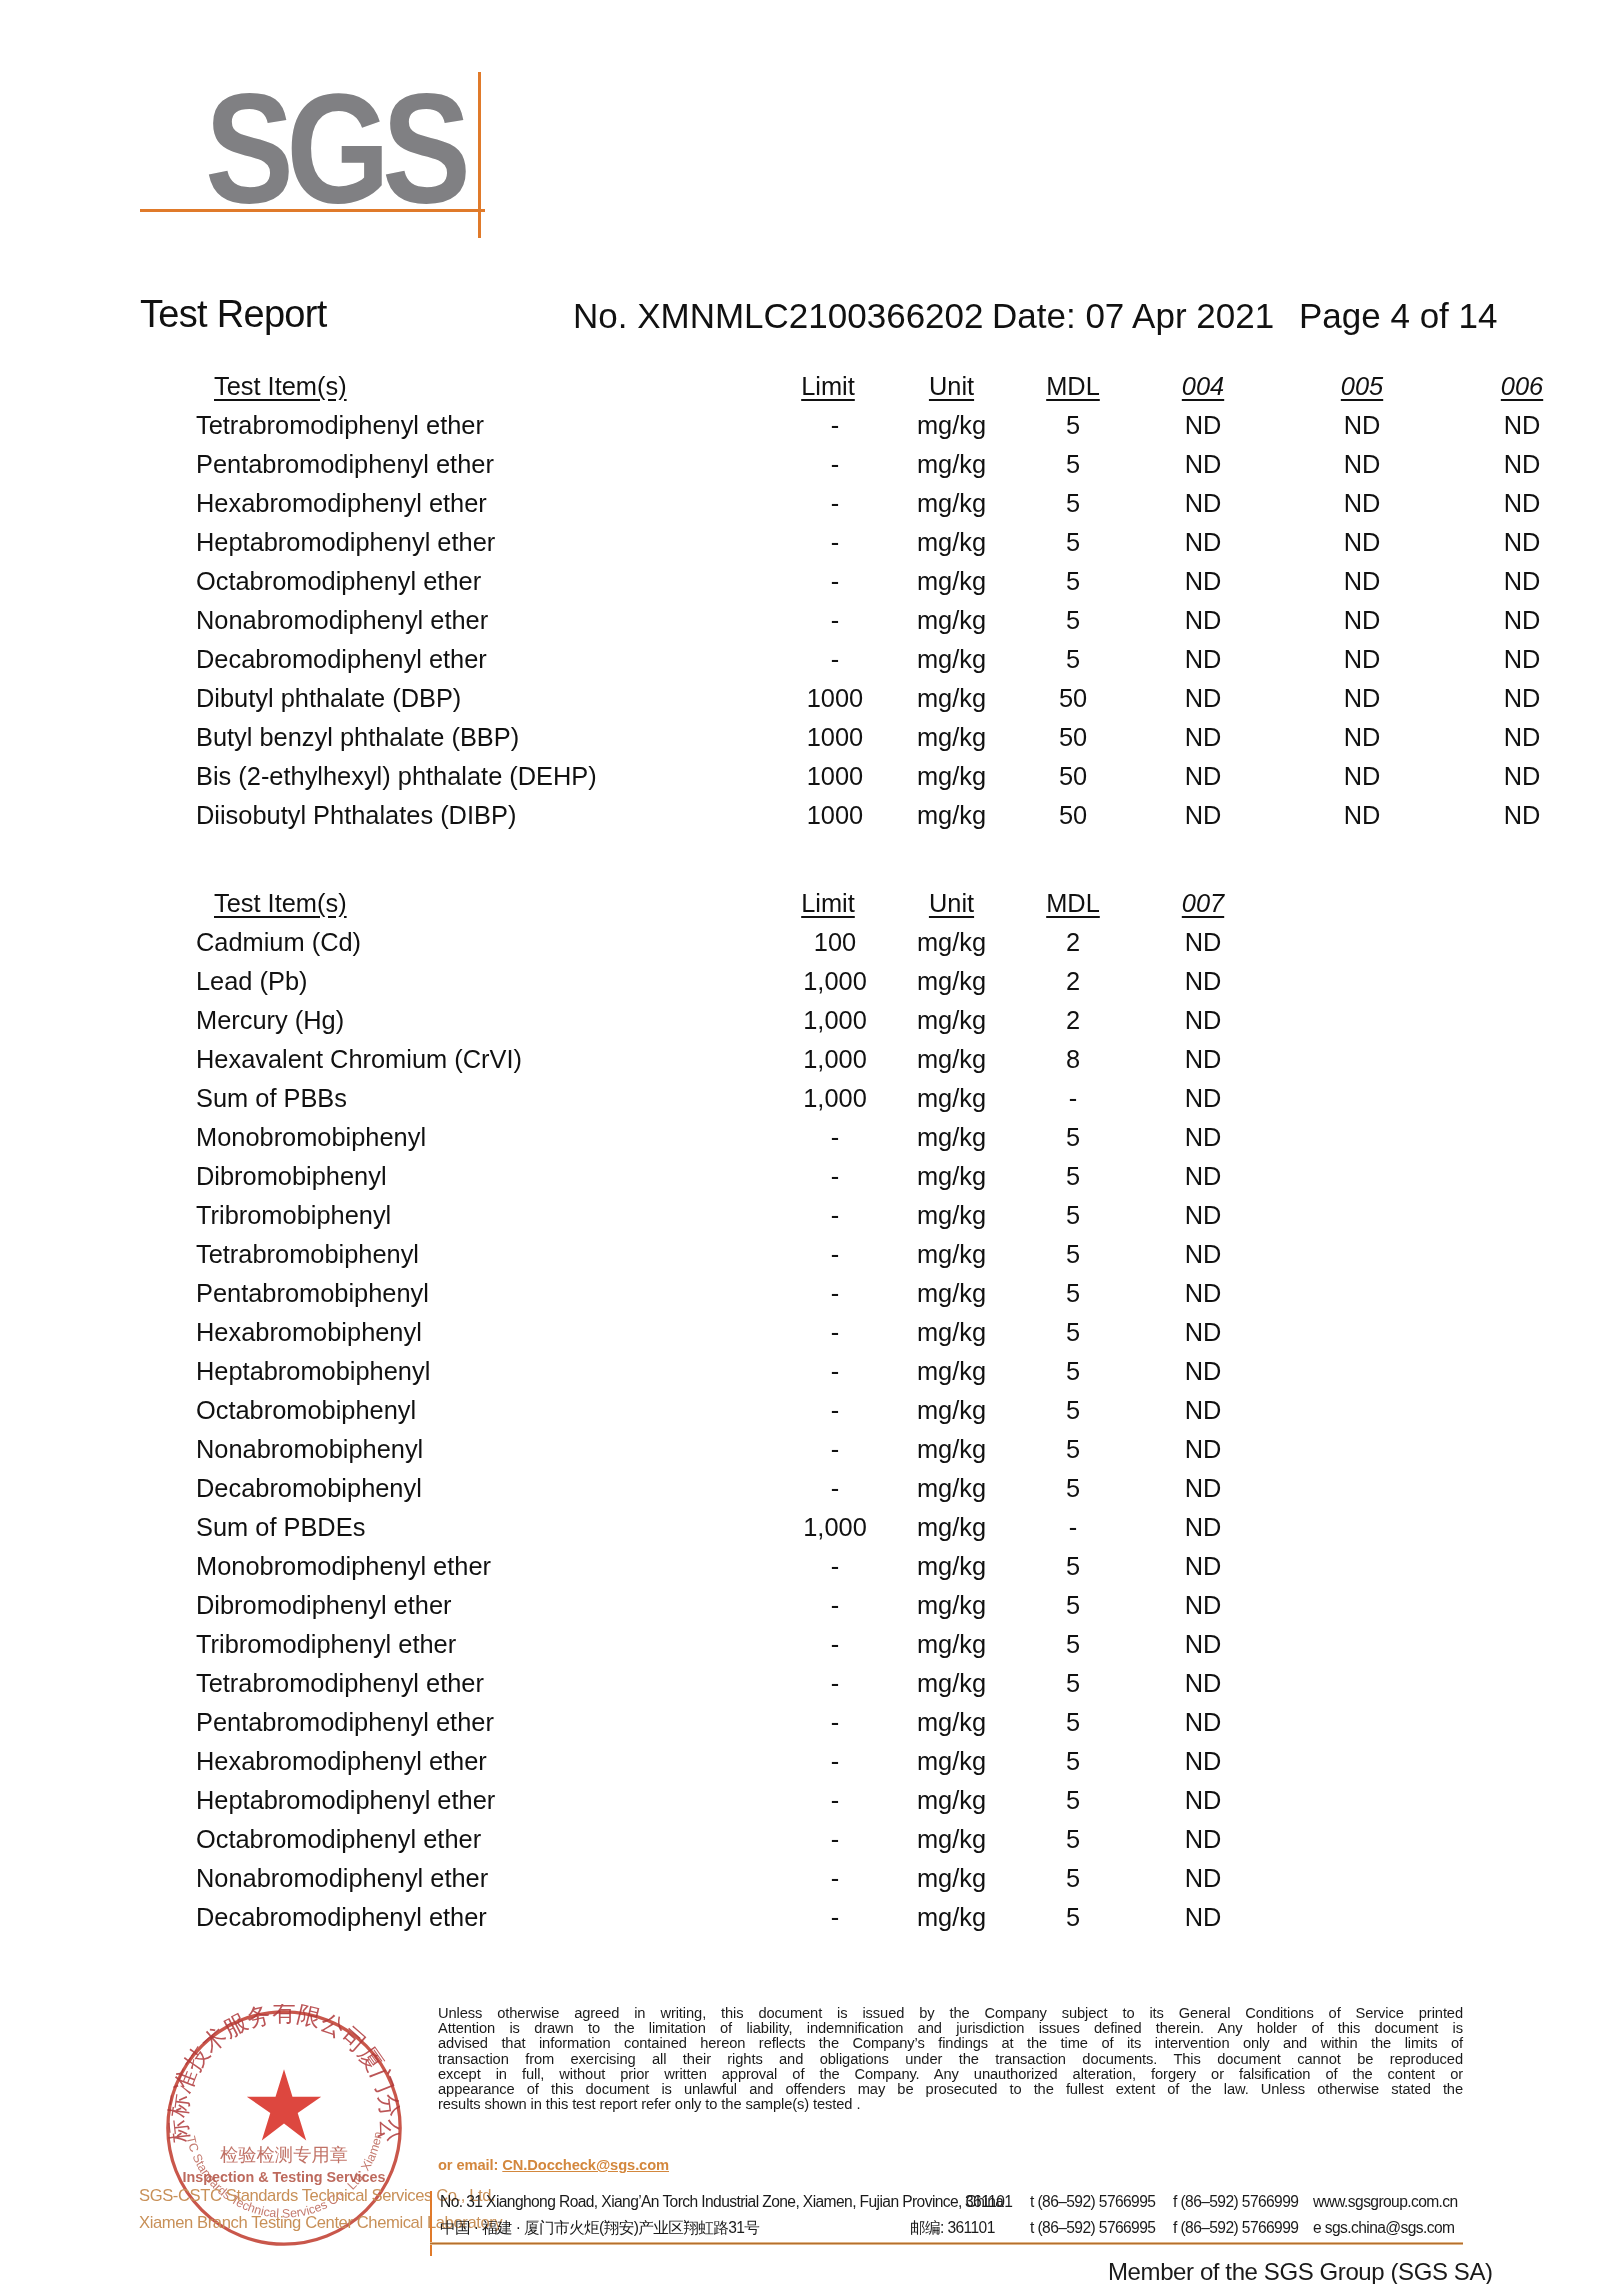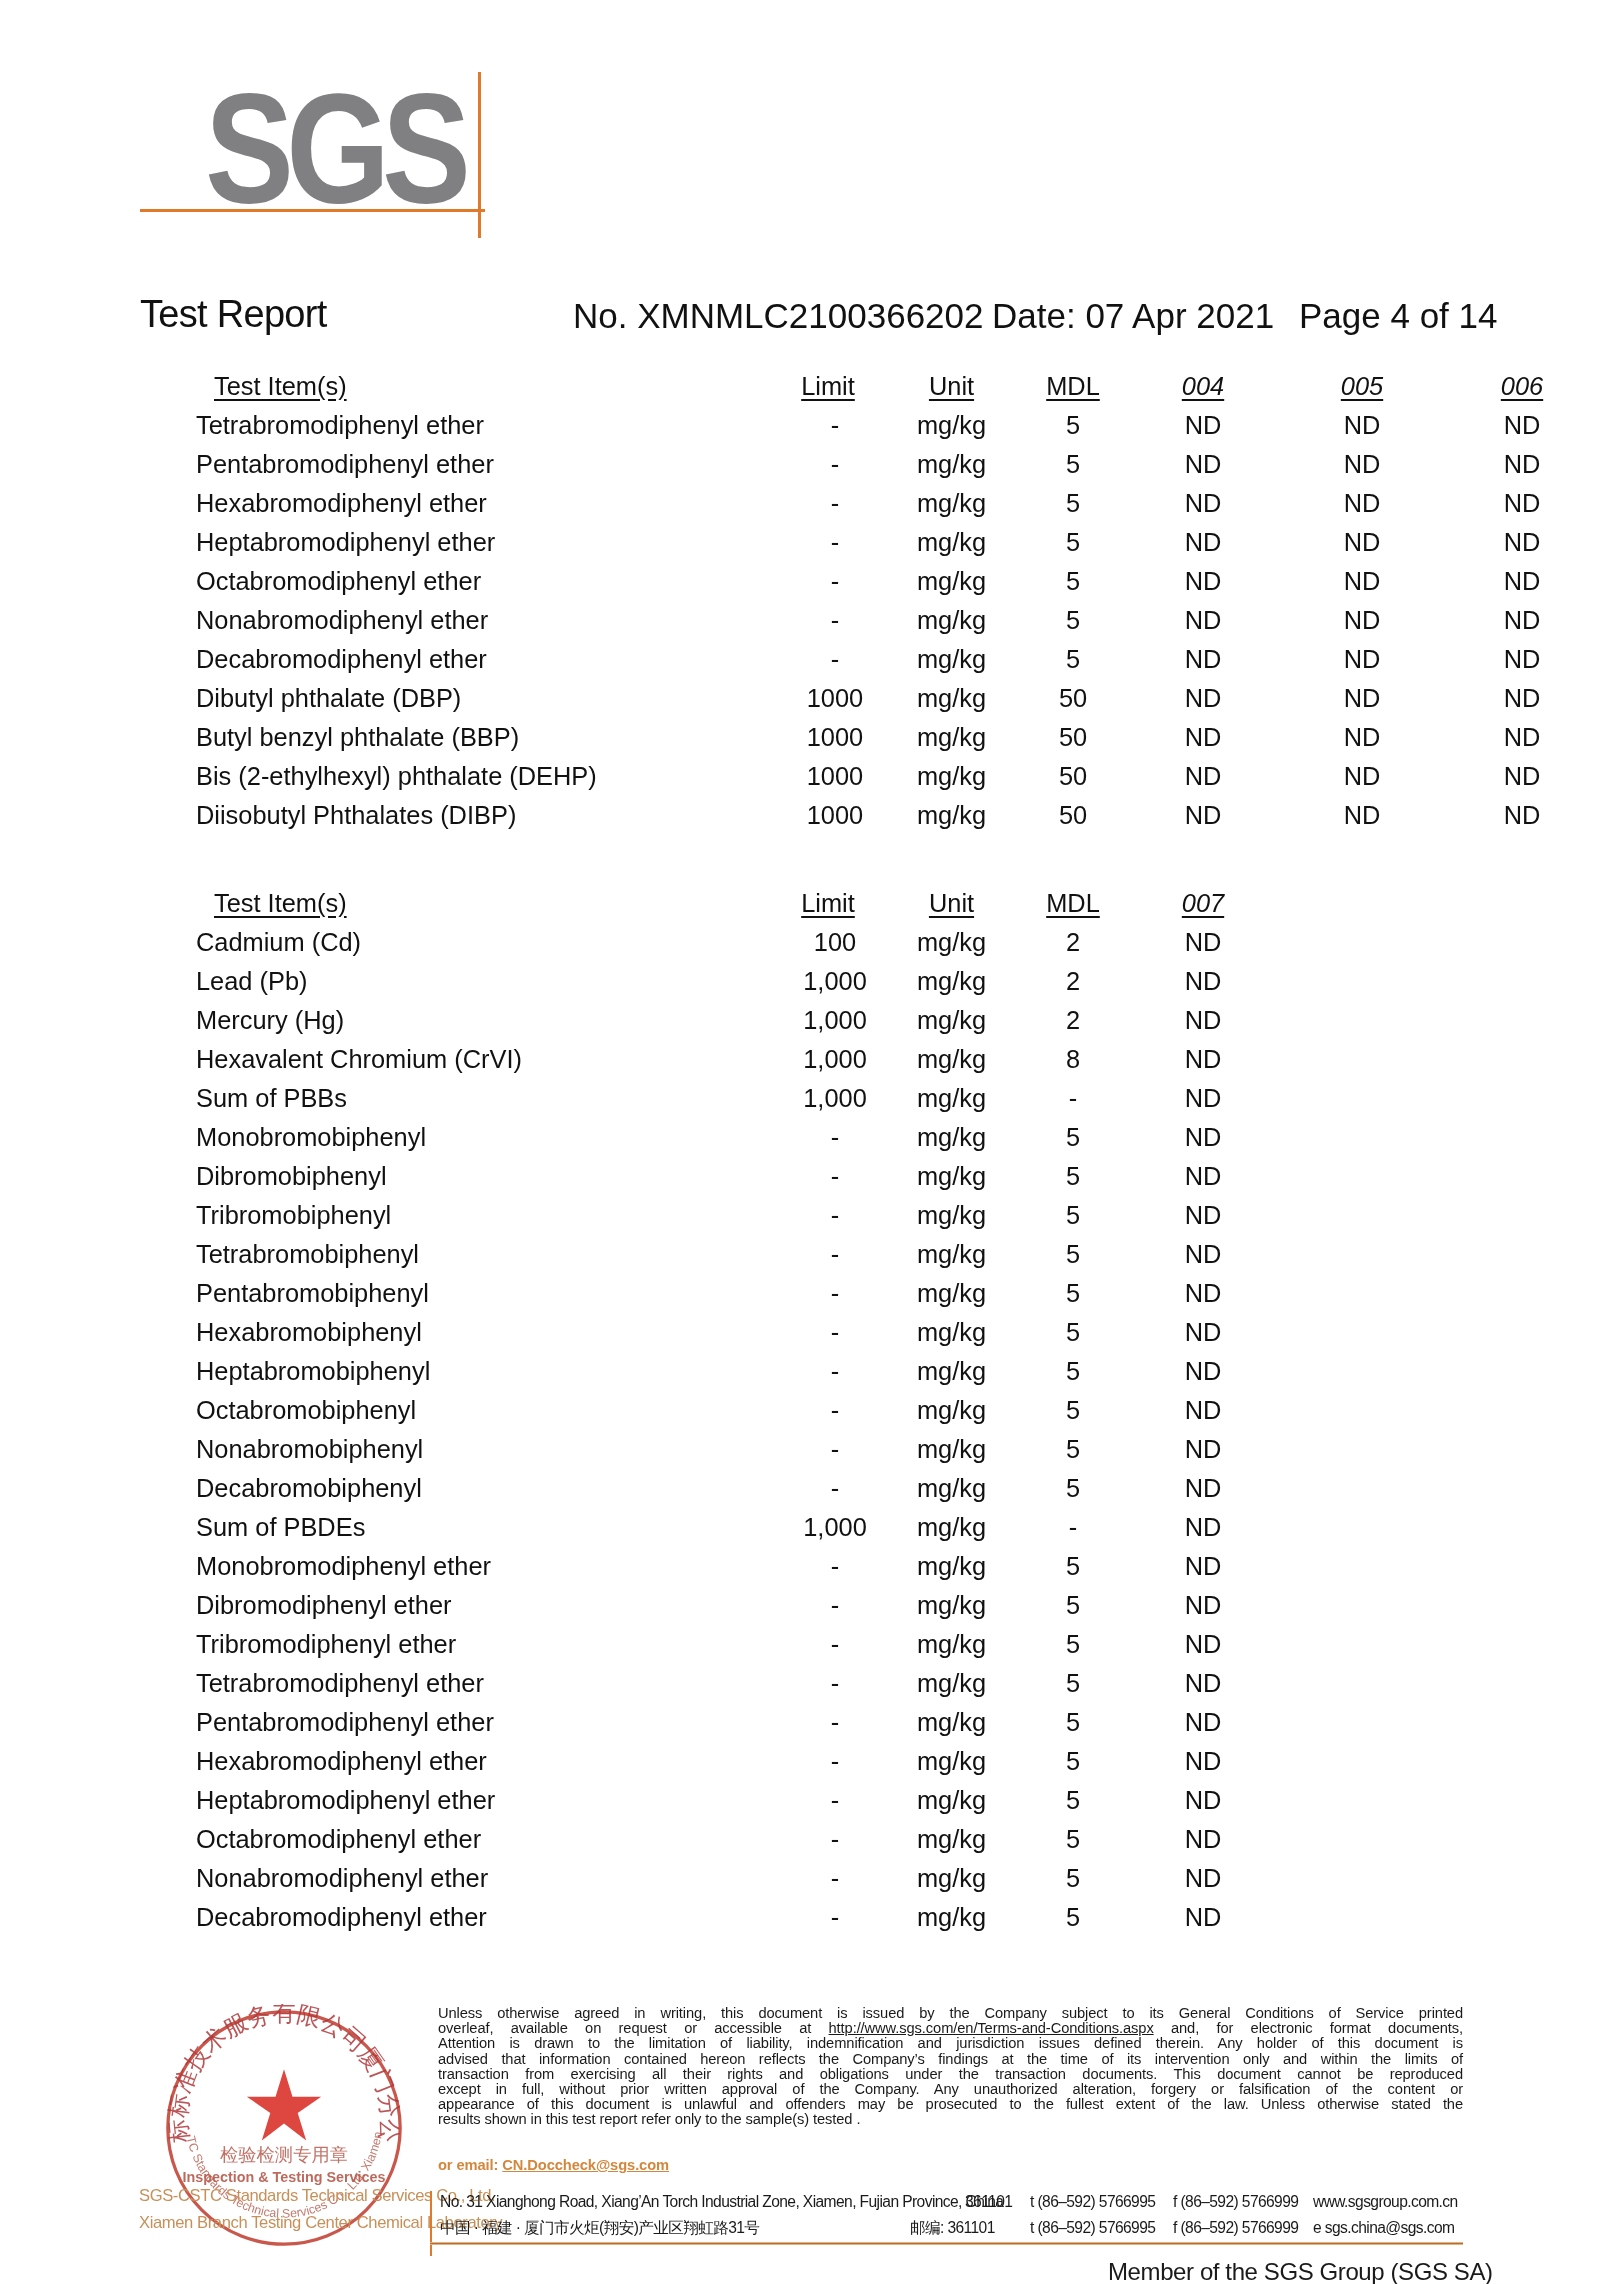--- a/index.html
+++ b/index.html
@@ -404,21 +404,20 @@
     <textPath href="#ring-bottom" startOffset="50%" text-anchor="middle" id="stamp-ring-en">SGS-CSTC Standards Technical Services Co., Ltd. Xiamen Branch</textPath>
   </text>
 </svg>
 <div id="lab-name" class="abs">
   <div>SGS-CSTC Standards Technical Services Co., Ltd.</div>
   <div>Xiamen Branch Testing Center Chemical Laboratory</div>
 </div>
 
 <div id="disclaimer" class="abs">
     <span class="ln">Unless otherwise agreed in writing, this document is issued by the Company subject to its General Conditions of Service printed</span>
-    <span class="ln">overleaf, available on request or accessible at <a>http://www.sgs.com/en/Terms-and-Conditions.aspx</a> and, for electronic format documents,</span>
     <span class="ln">Attention is drawn to the limitation of liability, indemnification and jurisdiction issues defined therein. Any holder of this document is</span>
     <span class="ln">advised that information contained hereon reflects the Company’s findings at the time of its intervention only and within the limits of</span>
     <span class="ln">transaction from exercising all their rights and obligations under the transaction documents. This document cannot be reproduced</span>
     <span class="ln">except in full, without prior written approval of the Company. Any unauthorized alteration, forgery or falsification of the content or</span>
     <span class="ln">appearance of this document is unlawful and offenders may be prosecuted to the fullest extent of the law. Unless otherwise stated the</span>
     <span class="ln" style="text-align-last: left;">results shown in this test report refer only to the sample(s) tested .</span>
   </div>
 <div id="attention" class="abs">
   <span>or email: </span><a>CN.Doccheck@sgs.com</a>
 </div>

